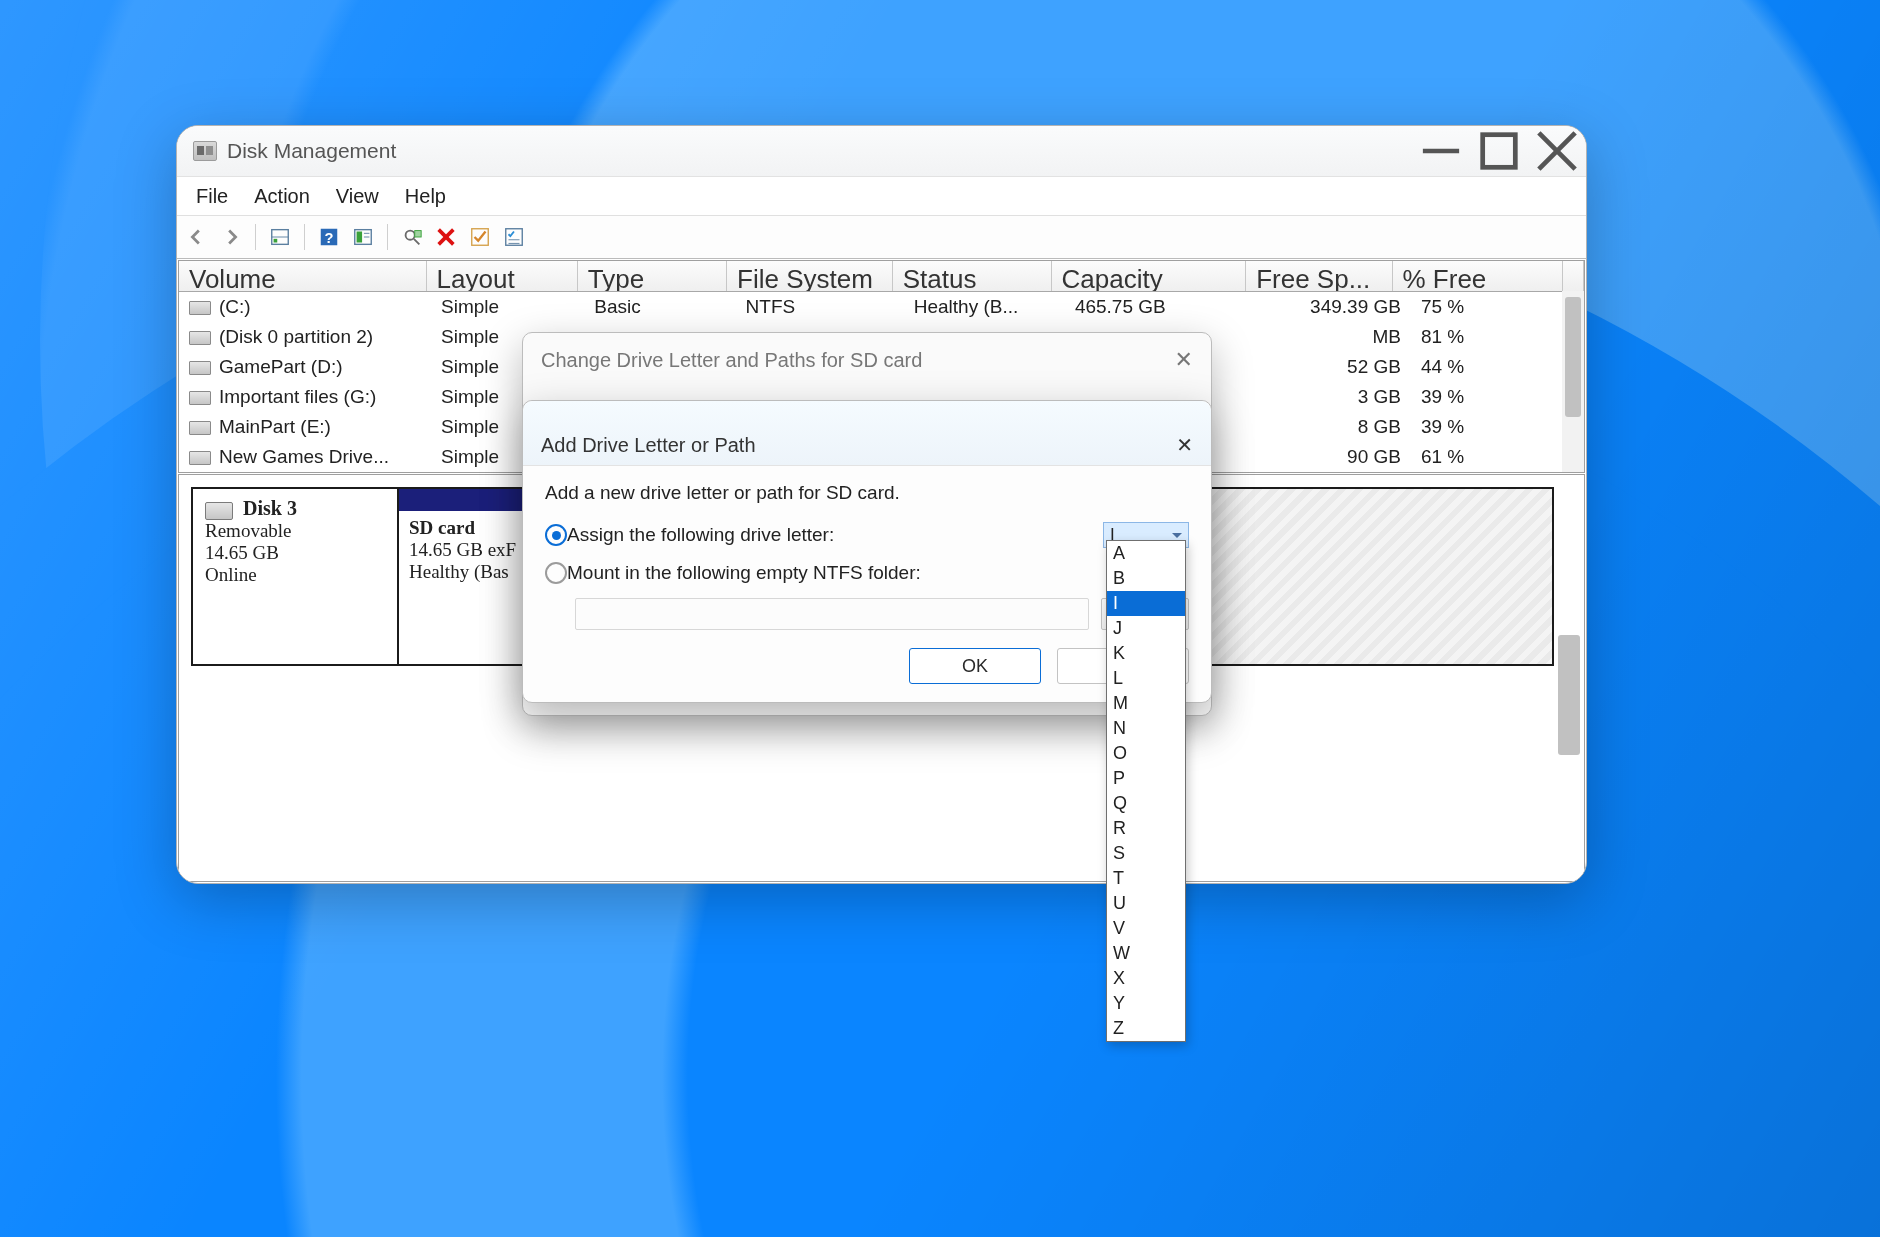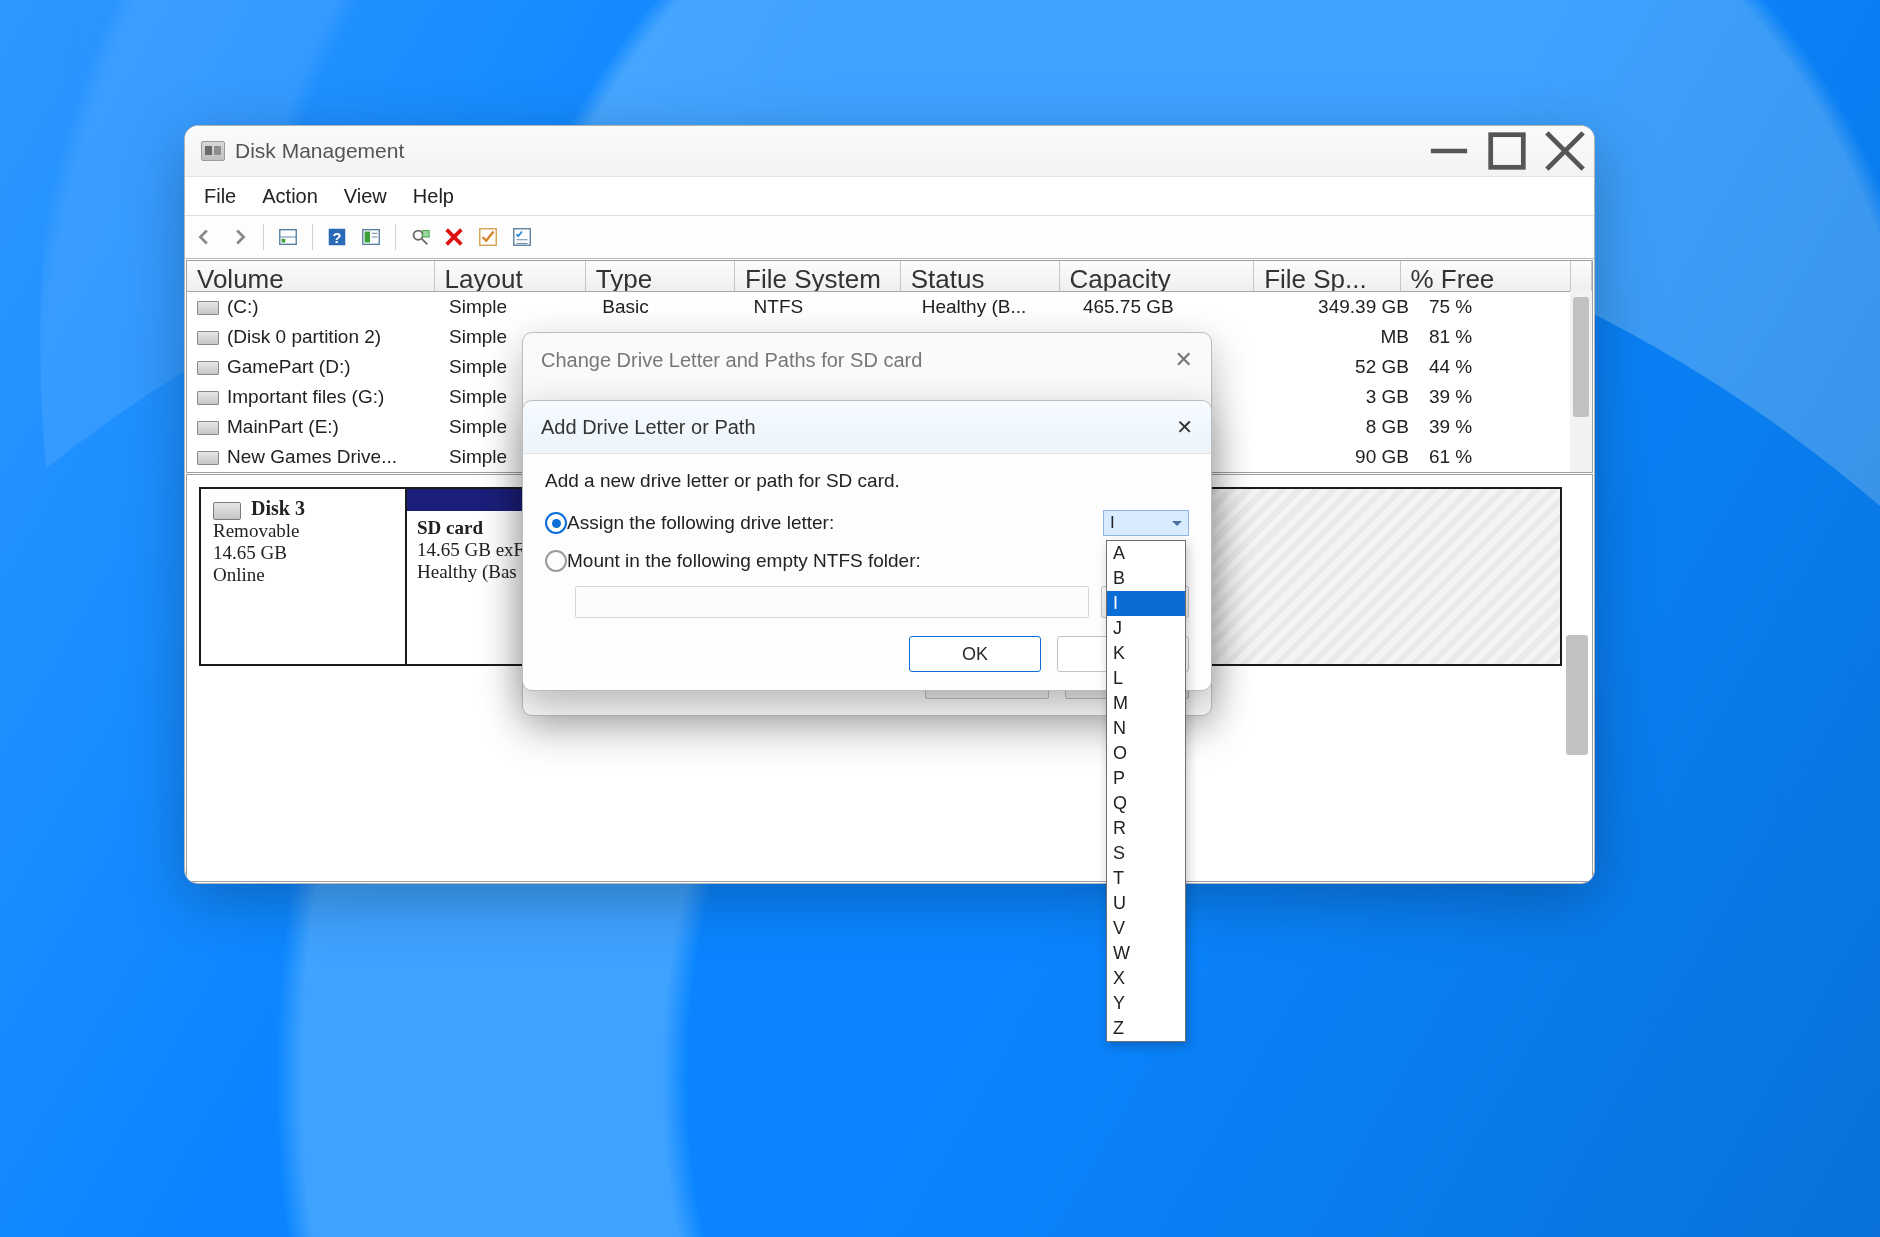--- a/index.html
+++ b/index.html
@@ -3,21 +3,21 @@
 <meta charset="utf-8">
 <style>
   html,body{margin:0;padding:0;width:1880px;height:1237px;overflow:hidden;font-family:"Segoe UI",Tahoma,sans-serif;font-size:16px;color:#222;}
   
   .wallpaper{position:absolute;inset:0;background:#b9d6e6;overflow:hidden;}
   .swirl{position:absolute;border-radius:50%;}
   .swirl.a{width:2600px;height:2600px;right:-900px;top:-1100px;border:140px solid #0a85ff;background:radial-gradient(circle at 45% 55%,#3ea2ff 0 35%,#0a85ff 36% 48%,#1f90ff 49% 58%,#0a85ff 59% 70%,#3ea2ff 71% 100%);filter:blur(.5px);}
   .swirl.b{width:2600px;height:2600px;right:-500px;bottom:-1800px;border:140px solid #0a85ff;background:radial-gradient(circle at 70% 30%,#0a85ff 0 30%,#3ea2ff 31% 45%,#0a85ff 46% 60%,#3ea2ff 61% 100%);}
   .wallpaper::after{content:"";position:absolute;inset:0;background:linear-gradient(120deg,rgba(255,255,255,.15),transparent 35%,transparent 60%,rgba(0,0,0,.15));}
   
-  .window{position:absolute;left:184px;top:125px;width:1409px;background:#fff;border:1px solid #b3b3b3;border-radius:14px;box-shadow:0 16px 60px rgba(0,0,0,.25);overflow:hidden;}
+  .window{position:absolute;left:176px;top:125px;width:1409px;background:#fff;border:1px solid #b3b3b3;border-radius:22px;box-shadow:0 16px 60px rgba(0,0,0,.25);overflow:hidden;}
   .titlebar{height:50px;background:linear-gradient(#fafbfc,#f2f3f4);display:flex;align-items:center;border-bottom:1px solid #e2e2e2;}
   .title-icon{width:22px;height:18px;margin:0 10px 0 16px;background:linear-gradient(#d9d9d9,#bfbfbf);border:1px solid #9b9b9b;border-radius:2px;position:relative;}
   .title-icon::before,.title-icon::after{content:"";position:absolute;background:#6a6a6a;}
   .title-icon::before{left:3px;top:4px;width:7px;height:9px;}
   .title-icon::after{right:3px;top:4px;width:7px;height:9px;background:#8e8e8e;}
   .title-text{color:#555;font-size:21px;}
   .title-btns{margin-left:auto;display:flex;}
   .title-btn{width:58px;height:50px;display:flex;align-items:center;justify-content:center;color:#555;}
   .menubar{height:38px;display:flex;align-items:center;padding:0 6px;border-bottom:1px solid #e0e0e0;}
   .menu-item{padding:4px 13px;font-size:20px;}
@@ -51,21 +51,21 @@
   .legend .sw{width:18px;height:18px;margin-right:8px;}
   .legend span{margin-right:24px;}
   
   .dialog{position:absolute;background:#fafafa;border:1px solid #bcbcbc;border-radius:10px;box-shadow:0 14px 40px rgba(0,0,0,.28);}
   .dlg1{left:522px;top:332px;width:688px;padding-bottom:16px;}
   .dlg1 .dtitle{height:54px;display:flex;align-items:center;padding:0 18px;color:#777;font-size:20px;}
   .dlg1 .dclose{margin-left:auto;color:#777;font-size:22px;}
   .dlg-btns{display:flex;gap:16px;justify-content:flex-end;padding:0 22px;margin-top:276px;}
   .dlg-btn{width:122px;height:34px;border:1px solid #bdbdbd;background:linear-gradient(#fbfbfb,#ededed);border-radius:2px;font-size:18px;display:flex;align-items:center;justify-content:center;}
   .dlg2{left:522px;top:400px;width:688px;background:#fdfdfd;}
-  .dlg2 .dhead{height:48px;background:linear-gradient(#f5fbff,#edf4fa);display:flex;align-items:center;padding:2px 18px;font-size:20px;color:#333;border-bottom:1px solid #e3e3e3;border-radius:10px 10px 0 0;}
+  .dlg2 .dhead{height:48px;background:linear-gradient(#f5fbff,#edf4fa);display:flex;align-items:flex-end;padding:8px 18px;font-size:20px;color:#333;border-bottom:1px solid #e3e3e3;border-radius:10px 10px 0 0;}
   .dlg2 .dhead .dclose{margin-left:auto;color:#333;}
   .dlg2 .dbody{padding:16px 22px 18px;}
   .dlg2 .msg{font-size:19px;margin-bottom:18px;}
   .opt{display:flex;align-items:center;font-size:19px;margin-bottom:14px;}
   .radio{width:18px;height:18px;border:2px solid #0a6dd6;border-radius:50%;display:inline-flex;align-items:center;justify-content:center;}
   .radio.off{border-color:#9b9b9b;}
   .radio .dot{width:9px;height:9px;background:#0a6dd6;border-radius:50%;}
   .combo{margin-left:auto;width:72px;height:24px;border:1px solid #8cb7e6;background:#d9ecff;display:flex;align-items:center;padding:0 6px;font-size:17px;position:relative;}
   .combo::after{content:"";position:absolute;right:6px;top:50%;margin-top:-2px;border:5px solid transparent;border-top-color:#4b6fa0;}
   .path-row{display:flex;align-items:center;gap:12px;margin:0 0 18px 30px;}
@@ -185,21 +185,21 @@
   </div>
 
   <div class="list-wrap">
     <div class="list-head">
       <div class="col c-vol">Volume</div>
       <div class="col c-lay">Layout</div>
       <div class="col c-type">Type</div>
       <div class="col c-fs">File System</div>
       <div class="col c-stat">Status</div>
       <div class="col c-cap">Capacity</div>
-      <div class="col c-free">File Sp...</div>
+      <div class="col c-free">Free Sp...</div>
       <div class="col c-pct">% Free</div>
       <div class="col c-end"></div>
     </div>
     <div class="list-body" id="volume-rows">
         <div class="row">
           <div class="cell c-vol"><span class="vol-icon"></span>(C:)</div>
           <div class="cell c-lay">Simple</div>
           <div class="cell c-type">Basic</div>
           <div class="cell c-fs">NTFS</div>
           <div class="cell c-stat">Healthy (B...</div>

